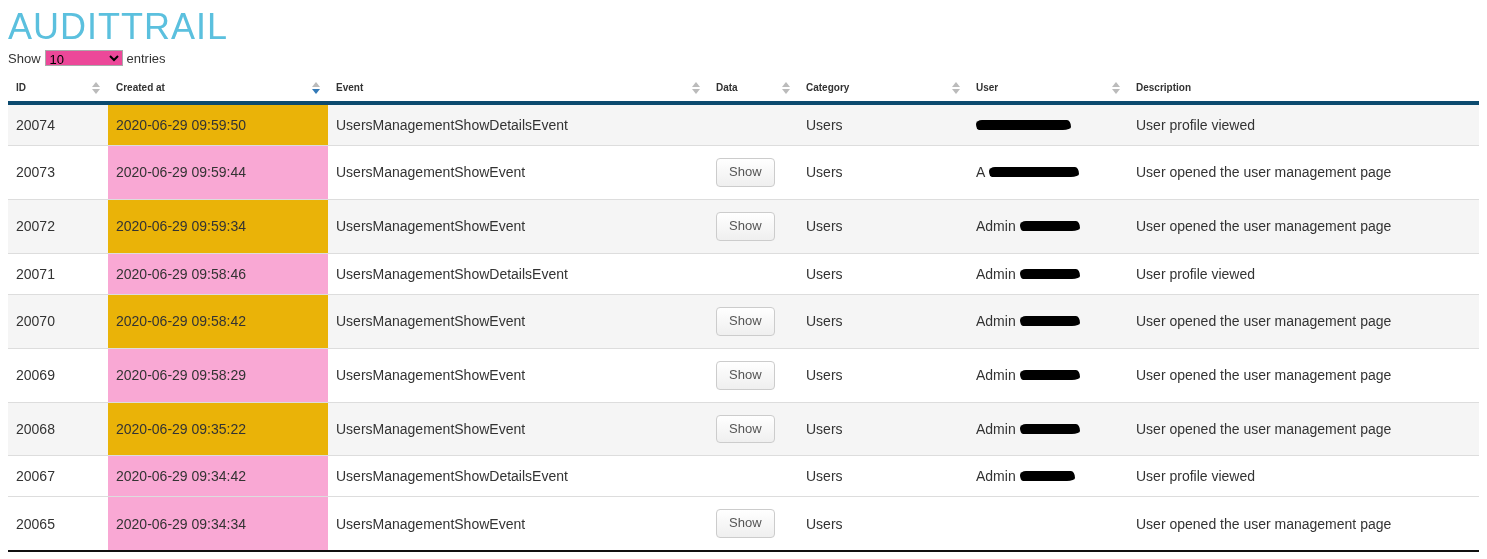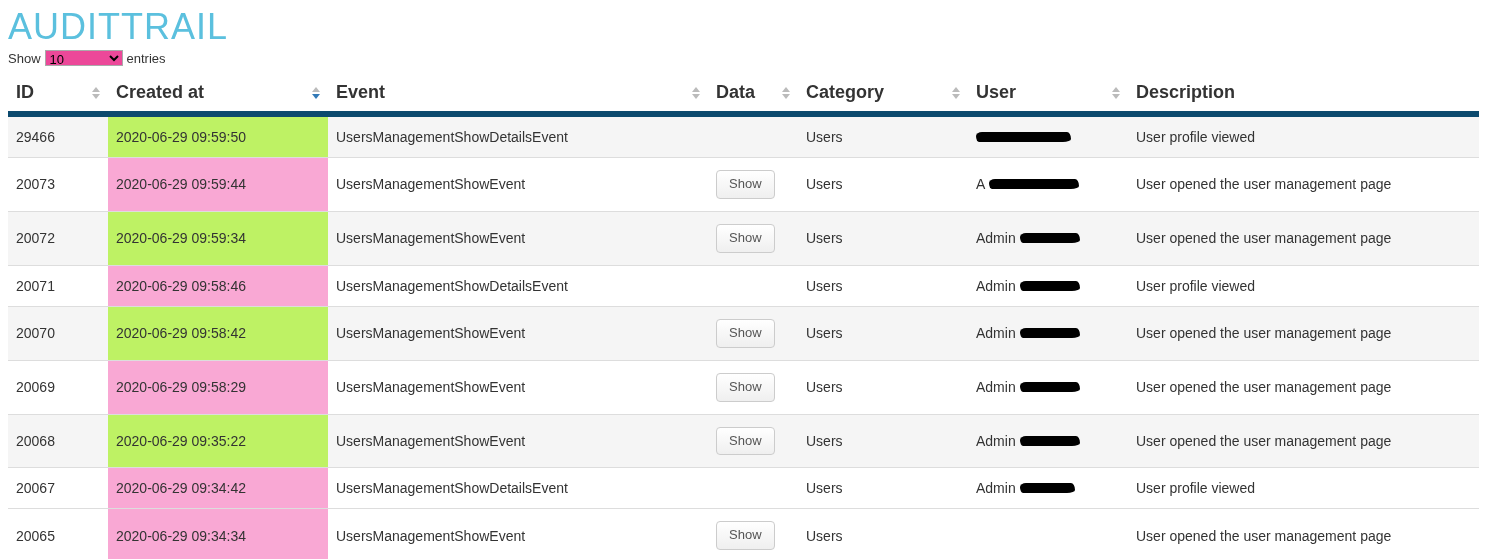--- a/index.html
+++ b/index.html
@@ -38,42 +38,42 @@
   }
 
   table.data-table {
     width: 100%;
     border-collapse: collapse;
   }
   table.data-table thead th {
     text-align: left;
     font-weight: 700;
     padding: 8px 8px;
-    border-bottom: 6px solid #0c4a6e;
+    border-bottom: 4px solid #0c4a6e;
     position: relative;
-    font-size: 18px;
+    font-size: 10px;
   }
   table.data-table tbody td {
     padding: 12px 8px;
     border-top: 1px solid #ddd;
     vertical-align: middle;
   }
   table.data-table tbody tr:last-child td {
     border-bottom: 2px solid #111;
   }
   
   tr.odd td {
     background: #f5f5f5;
   }
   tr.even td {
     background: #fff;
   }
   
   tr.odd td.sorted {
-    background: #bef264;
+    background: #eab308;
   }
   tr.even td.sorted {
     background: #f9a8d4;
   }
 
   
   col.col-id { width: 100px; }
   col.col-created { width: 220px; }
   col.col-event { width: 380px; }
   col.col-data { width: 90px; }
@@ -193,21 +193,21 @@
               <span class="down"></span>
             </span>
         </th>
         <th>
           <span>Description</span>
         </th>
       </tr>
     </thead>
     <tbody id="rows">
         <tr class="odd">
-          <td>29466</td>
+          <td>20074</td>
           <td class="sorted">2020-06-29 09:59:50</td>
           <td>UsersManagementShowDetailsEvent</td>
           <td></td>
           <td>Users</td>
           <td>
             <span class="user-cell">
               <span class="redact" style="width: 95px;"></span>
             </span>
           </td>
           <td>User profile viewed</td>

